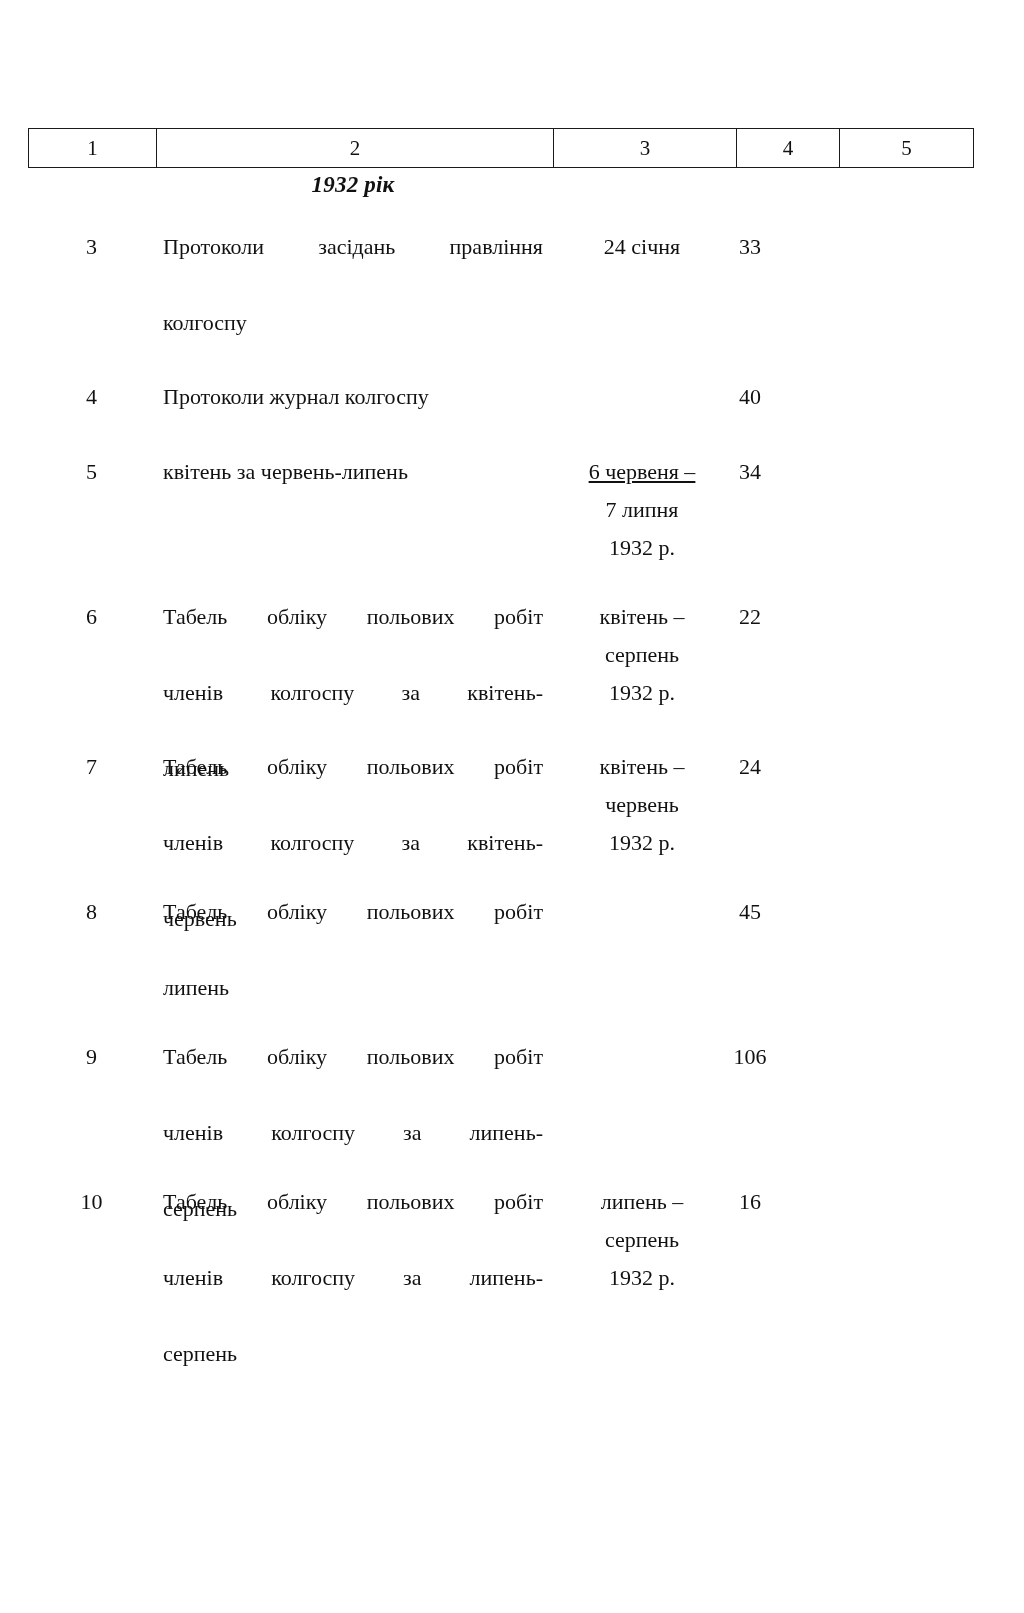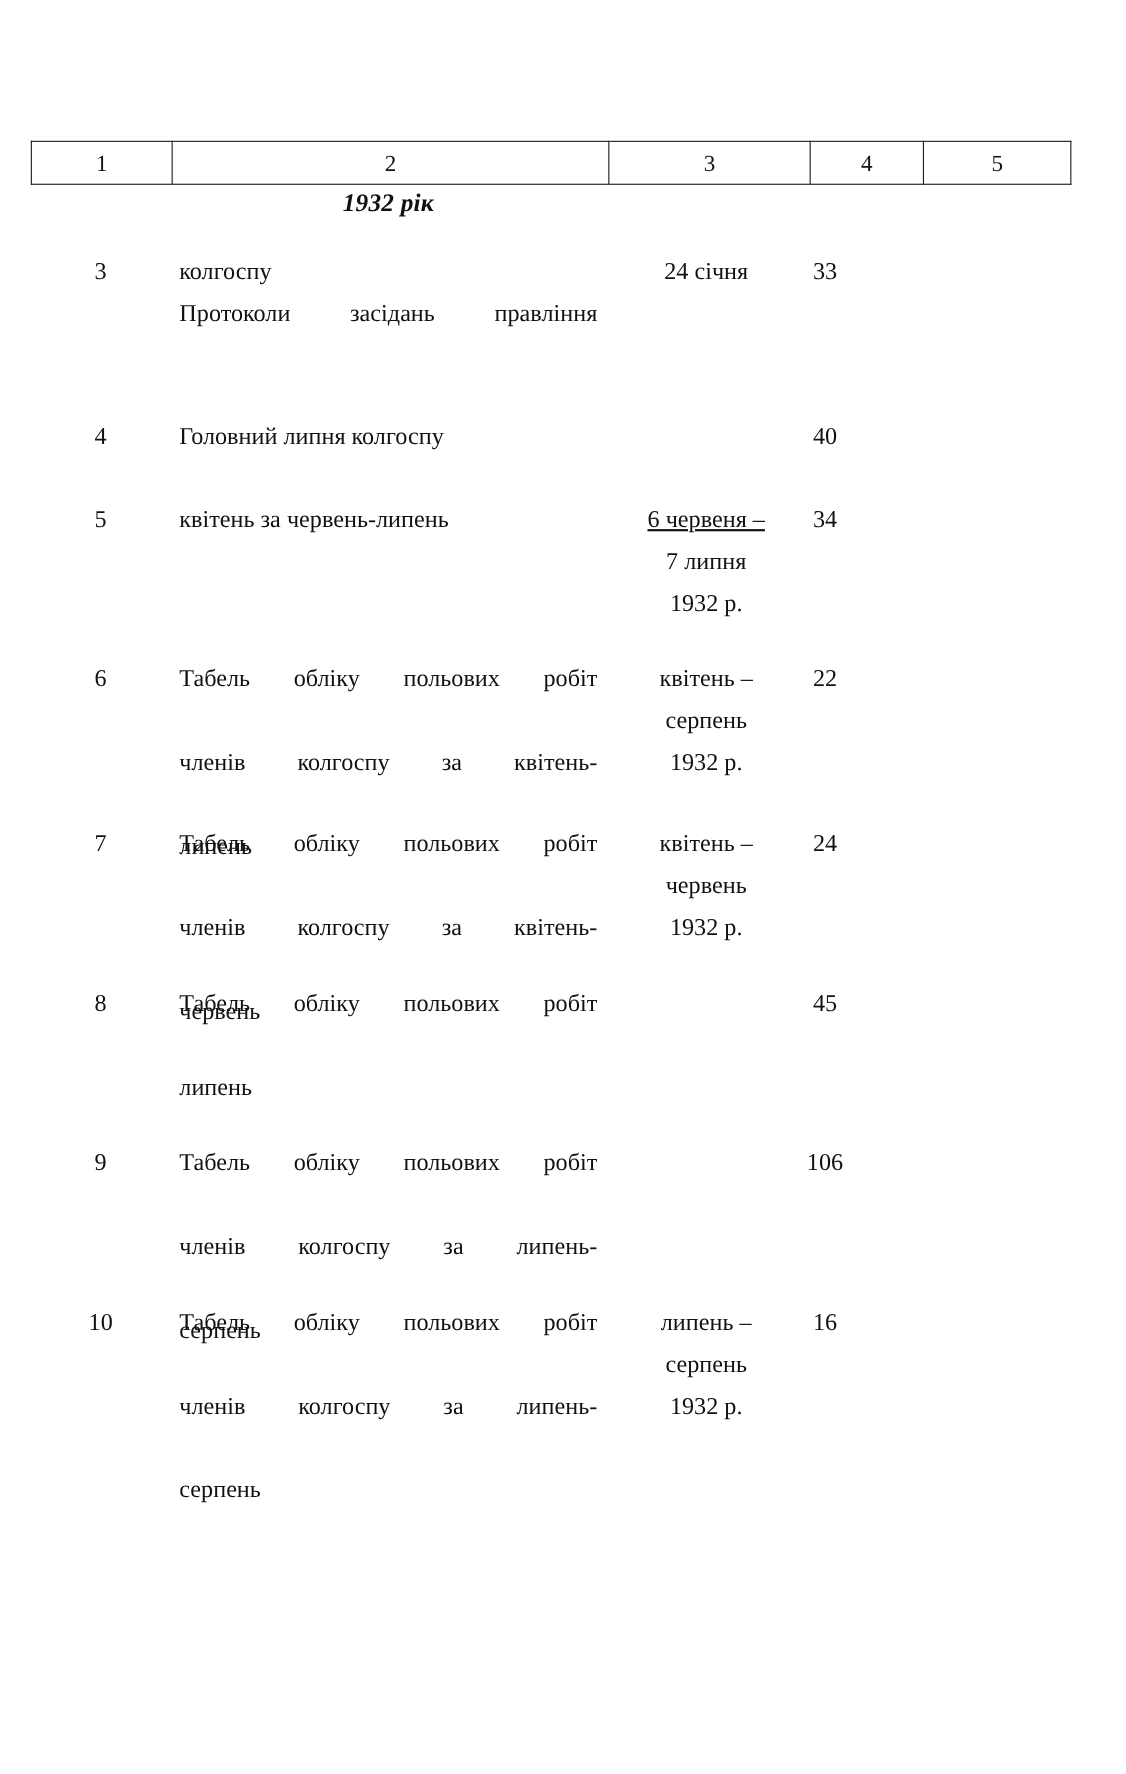--- a/index.html
+++ b/index.html
@@ -150,33 +150,33 @@
     </tr>
   </tbody>
     </table>
 
   <div class="year-heading">1932 рік</div>
 
   <div class="rows" id="rows-container">
       <div class="row" style="position: absolute; top: 0px; left: 0px;">
         <div class="cell-num">3</div>
         <div class="cell-title">
+          <span class="jline">Протоколи  засідань  правління</span>
           <span class="jline last">колгоспу</span>
-          <span class="jline">Протоколи  засідань  правління</span>
         </div>
         <div class="cell-dates">
           <span style="display: block;">24 січня</span>
         </div>
         <div class="cell-pages">33</div>
         <div class="cell-notes"></div>
       </div>
       <div class="row" style="position: absolute; top: 150px; left: 0px;">
         <div class="cell-num">4</div>
         <div class="cell-title">
-          <span class="jline last">Головний липня колгоспу</span>
+          <span class="jline last">Протоколи журнал колгоспу</span>
         </div>
         <div class="cell-dates"></div>
         <div class="cell-pages">40</div>
         <div class="cell-notes"></div>
       </div>
       <div class="row" style="position: absolute; top: 225px; left: 0px;">
         <div class="cell-num">5</div>
         <div class="cell-title">
           <span class="jline last">квітень за червень-липень</span>
         </div>

